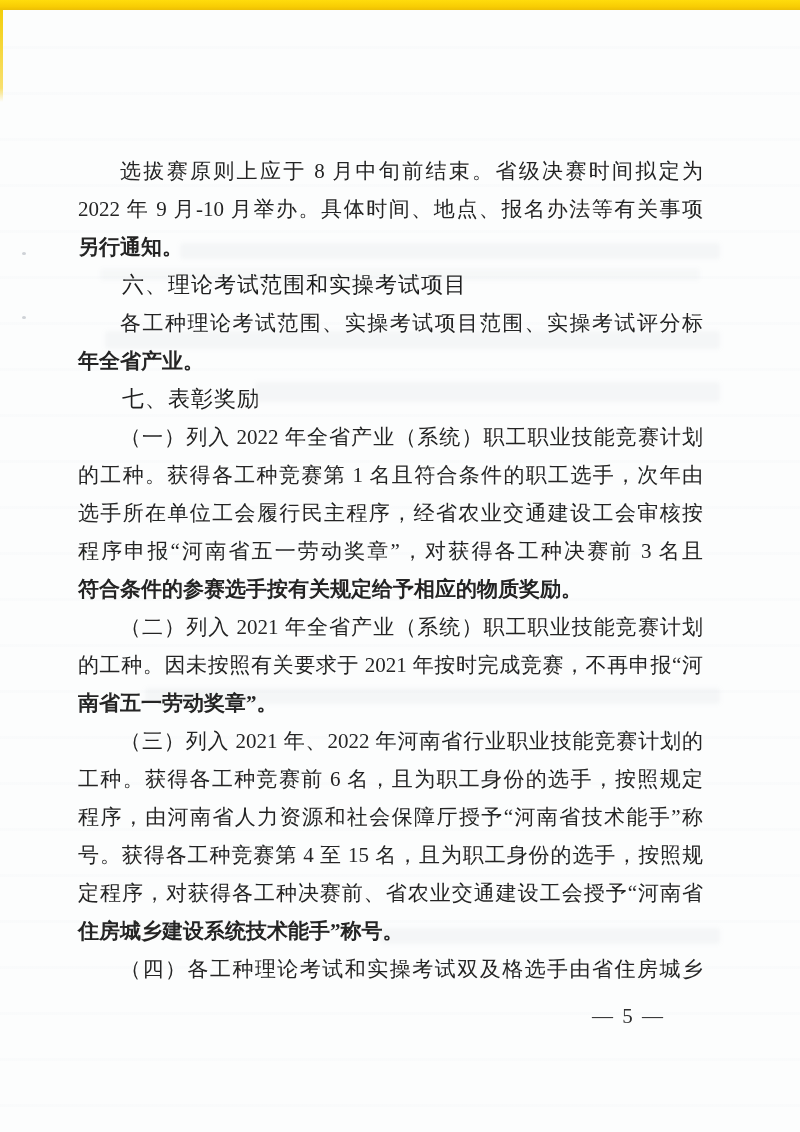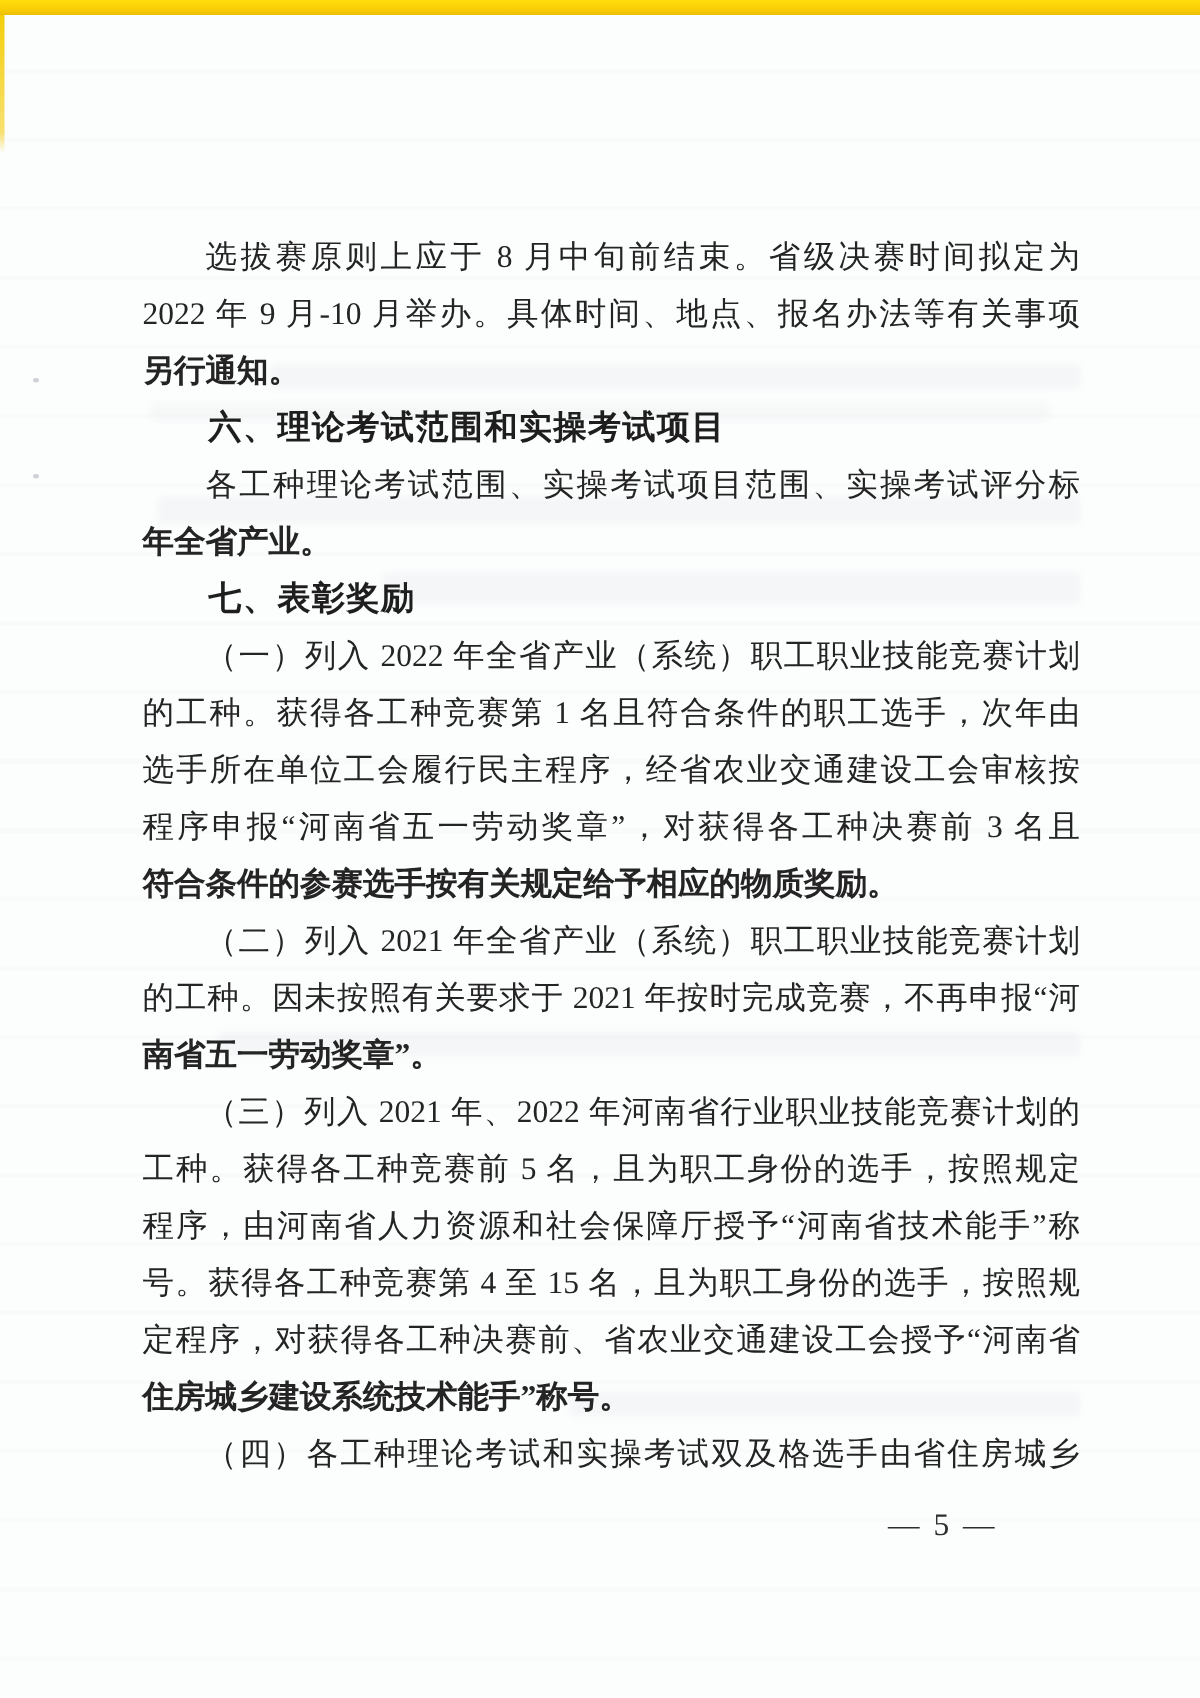--- a/index.html
+++ b/index.html
@@ -28,37 +28,37 @@
     width: 800px; height: 10px;
     background: linear-gradient(180deg, #ffdc0c 0%, #f8cd04 65%, #ecbf05 100%);
   }
   .left-accent {
     position: absolute; top: 10px; left: 0;
     width: 3px; height: 92px;
     background: linear-gradient(180deg, #f3cf0a 0%, #f8e070 85%, rgba(248,224,112,0) 100%);
   }
   .content {
     position: absolute;
-    left: 95px; top: 152px; width: 625px;
+    left: 78px; top: 152px; width: 625px;
     color: #242424;
     font-size: 21px;
   }
   .line {
     height: 38px;
     line-height: 38px;
     text-align: justify;
     text-align-last: justify;
   }
   .line.first { text-indent: 2em; }
   .line.para-end { text-align-last: left; font-weight: bold; }
   .heading {
     height: 38px;
     line-height: 38px;
     font-family: "Liberation Sans", "DejaVu Sans", sans-serif;
-    font-weight: bold;
+    font-weight: normal;
     font-size: 22px;
     color: #1e1e1e;
     text-indent: 2em;
     text-align: center;
     text-align-last: left;
     letter-spacing: 1px;
   }
   .page-number {
     position: absolute;
     left: 592px; top: 1004px;
@@ -123,21 +123,21 @@
     <div class="line">的工种。获得各工种竞赛第 1 名且符合条件的职工选手，次年由</div>
     <div class="line">选手所在单位工会履行民主程序，经省农业交通建设工会审核按</div>
     <div class="line">程序申报“河南省五一劳动奖章”，对获得各工种决赛前 3 名且</div>
     <div class="line para-end">符合条件的参赛选手按有关规定给予相应的物质奖励。</div>
 
     <div class="line first">（二）列入 2021 年全省产业（系统）职工职业技能竞赛计划</div>
     <div class="line">的工种。因未按照有关要求于 2021 年按时完成竞赛，不再申报“河</div>
     <div class="line para-end">南省五一劳动奖章”。</div>
 
     <div class="line first">（三）列入 2021 年、2022 年河南省行业职业技能竞赛计划的</div>
-    <div class="line">工种。获得各工种竞赛前 5 名，且为职工身份的选手，按照规定</div>
+    <div class="line">工种。获得各工种竞赛前 6 名，且为职工身份的选手，按照规定</div>
     <div class="line">程序，由河南省人力资源和社会保障厅授予“河南省技术能手”称</div>
     <div class="line">号。获得各工种竞赛第 4 至 15 名，且为职工身份的选手，按照规</div>
     <div class="line">定程序，对获得各工种决赛前、省农业交通建设工会授予“河南省</div>
     <div class="line para-end">住房城乡建设系统技术能手”称号。</div>
 
     <div class="line first">（四）各工种理论考试和实操考试双及格选手由省住房城乡</div>
   </div>
 
   <div class="page-number">— 5 —</div>
 </div>

